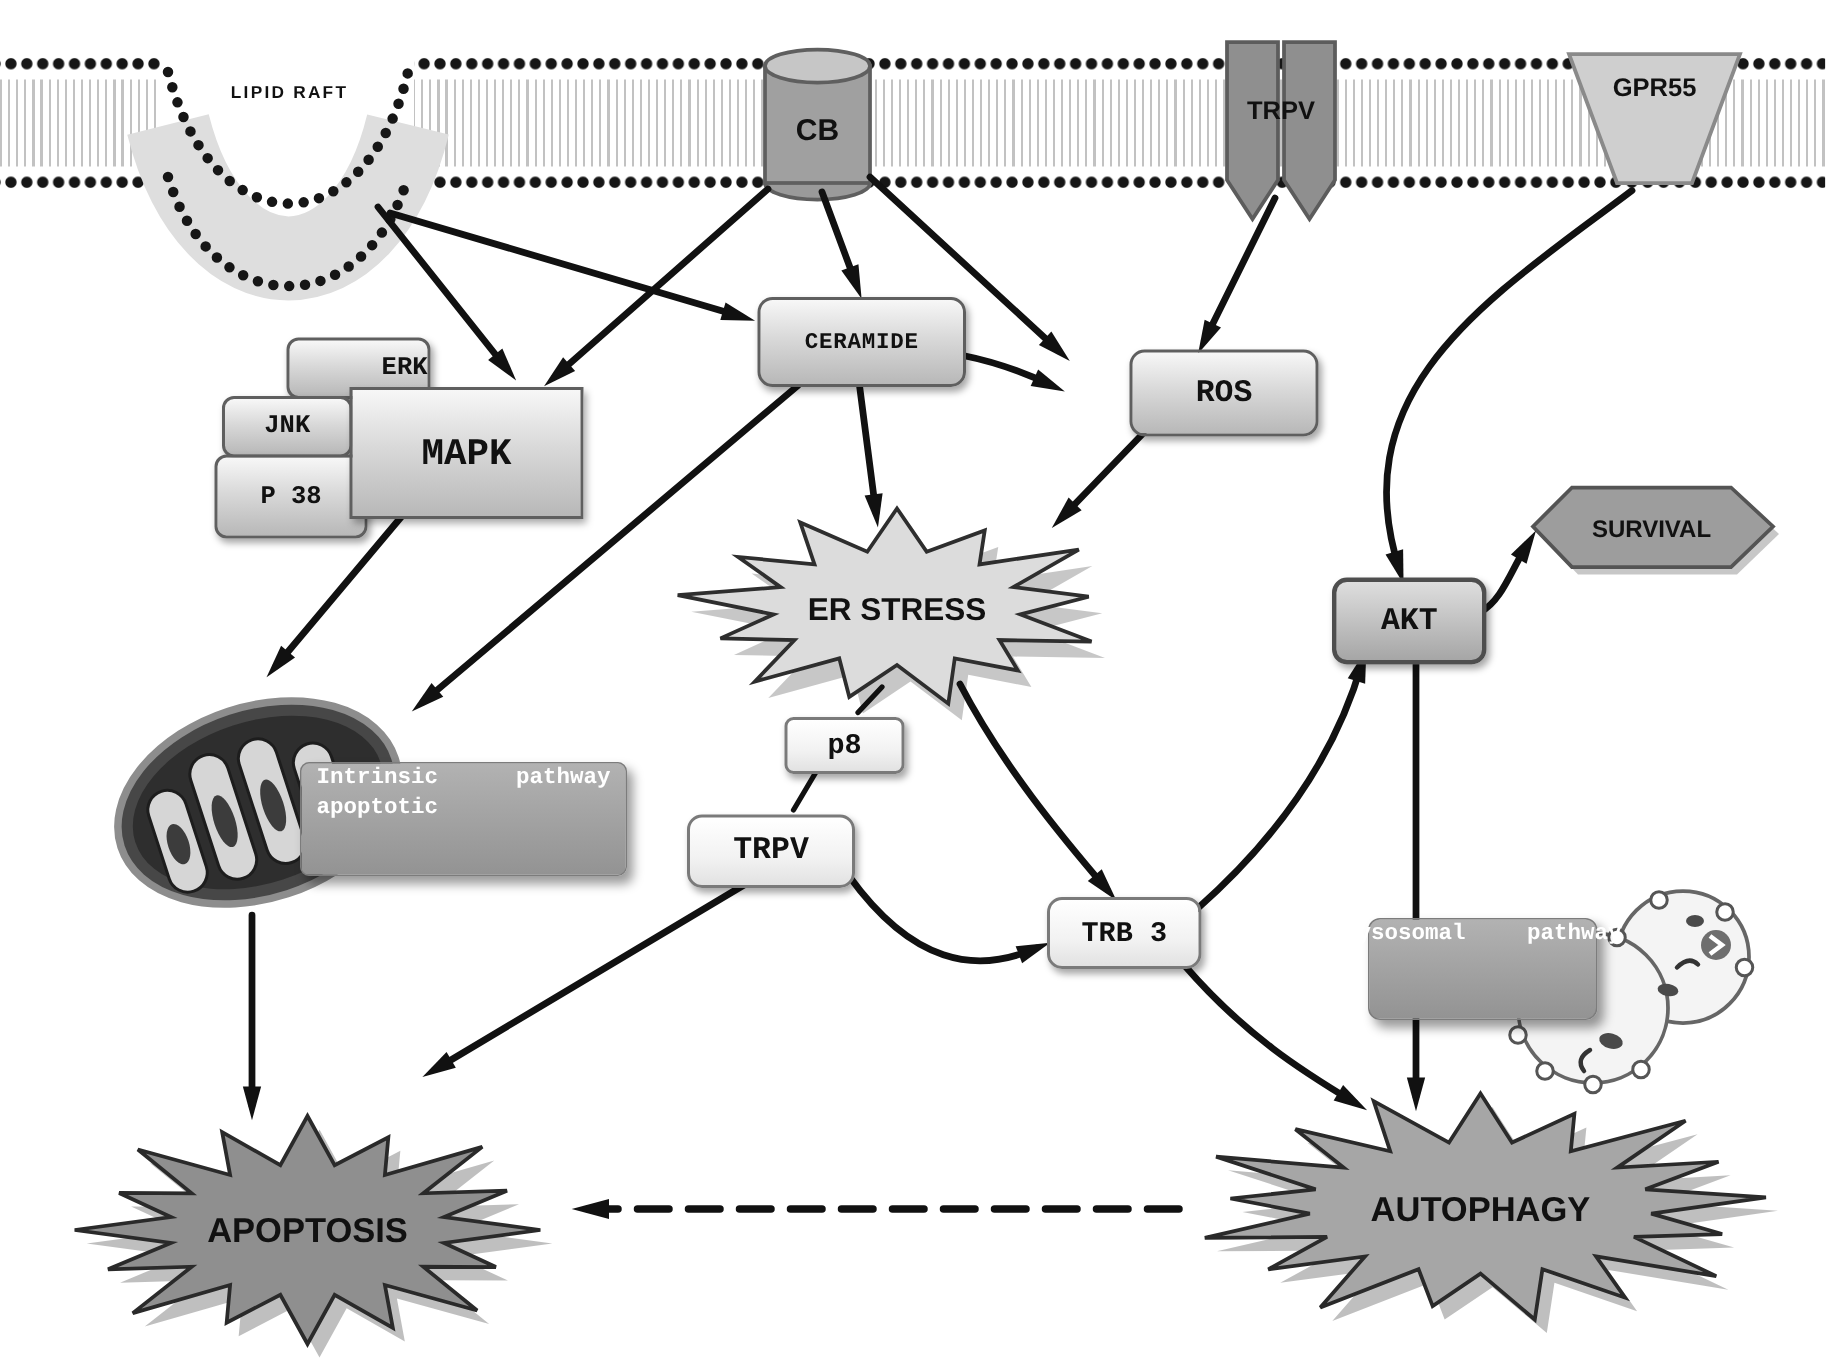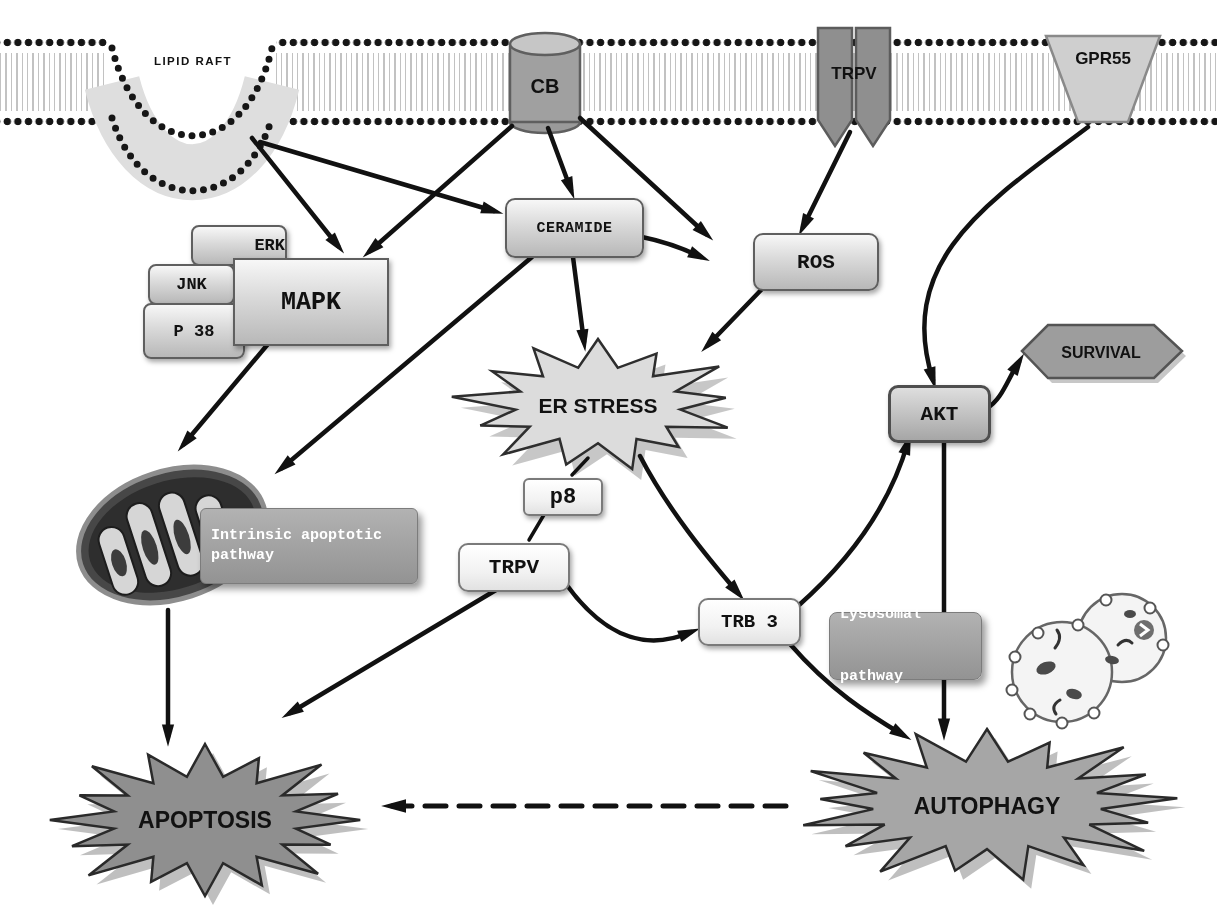--- a/index.html
+++ b/index.html
@@ -30,21 +30,21 @@
     box-shadow:2px 3px 5px rgba(0,0,0,0.35);
     font-family:Liberation Mono, monospace;
   }
   .node.white {
     background:linear-gradient(180deg,#ffffff 0%,#f2f2f2 60%,#e2e2e2 100%);
     border-color:#7a7a7a;
   }
   .node.graylabel {
     background:linear-gradient(180deg,#b2b2b2 0%,#939393 100%);
     color:#fff; border:1px solid #7c7c7c; border-radius:6px;
-    flex-direction:column; align-items:flex-start; justify-content:center;
+    flex-direction:row; align-items:flex-start; justify-content:center;
     padding:0 10px; line-height:1.35; text-align:left;
     box-shadow:4px 5px 7px rgba(0,0,0,0.4);
   }
 </style>
 </head>
 <body>
 
 <div class="canvas">
 
   <div class="membrane"></div>
@@ -194,39 +194,39 @@
     </div>
 
   <div class="node" style="left:505px;top:198px;width:135px;height:56px;font-size:15px;letter-spacing:0.5px;">
       <span>CERAMIDE</span>
     </div>
 
   <div class="node" style="left:713px;top:233px;width:122px;height:54px;font-size:21px;margin-left:40px;">
       <span>ROS</span>
     </div>
 
-  <div class="node white" style="left:523px;top:478px;width:76px;height:34px;font-size:22px;border-radius:6px;">
+  <div class="node white" style="left:523px;top:478px;width:76px;height:34px;font-size:19px;border-radius:6px;">
       <span>p8</span>
     </div>
 
   <div class="node white" style="left:458px;top:543px;width:108px;height:45px;font-size:21px;">
       <span>TRPV</span>
     </div>
 
   <div class="node white" style="left:698px;top:598px;width:99px;height:44px;font-size:19px;">
       <span>TRB 3</span>
     </div>
 
   <div class="node" style="left:888px;top:385px;width:97px;height:52px;font-size:21px;border-width:3px;border-color:#4e4e4e;background:linear-gradient(180deg,#dedede,#a6a6a6);">
       <span>AKT</span>
     </div>
 
   <div class="node graylabel" style="left:200px;top:508px;width:196px;height:74px;font-size:15px;">
     <span>Intrinsic apoptotic</span>
     <span>pathway</span>
   </div>
 
-  <div class="node graylabel" style="left:829px;top:612px;width:131px;height:66px;font-size:15px;border-radius:8px;gap:41px;">
+  <div class="node graylabel" style="left:912px;top:612px;width:131px;height:66px;font-size:15px;border-radius:8px;gap:41px;">
     <span>Lysosomal</span>
     <span>pathway</span>
   </div>
 
 </div>
 
 </body></html>

